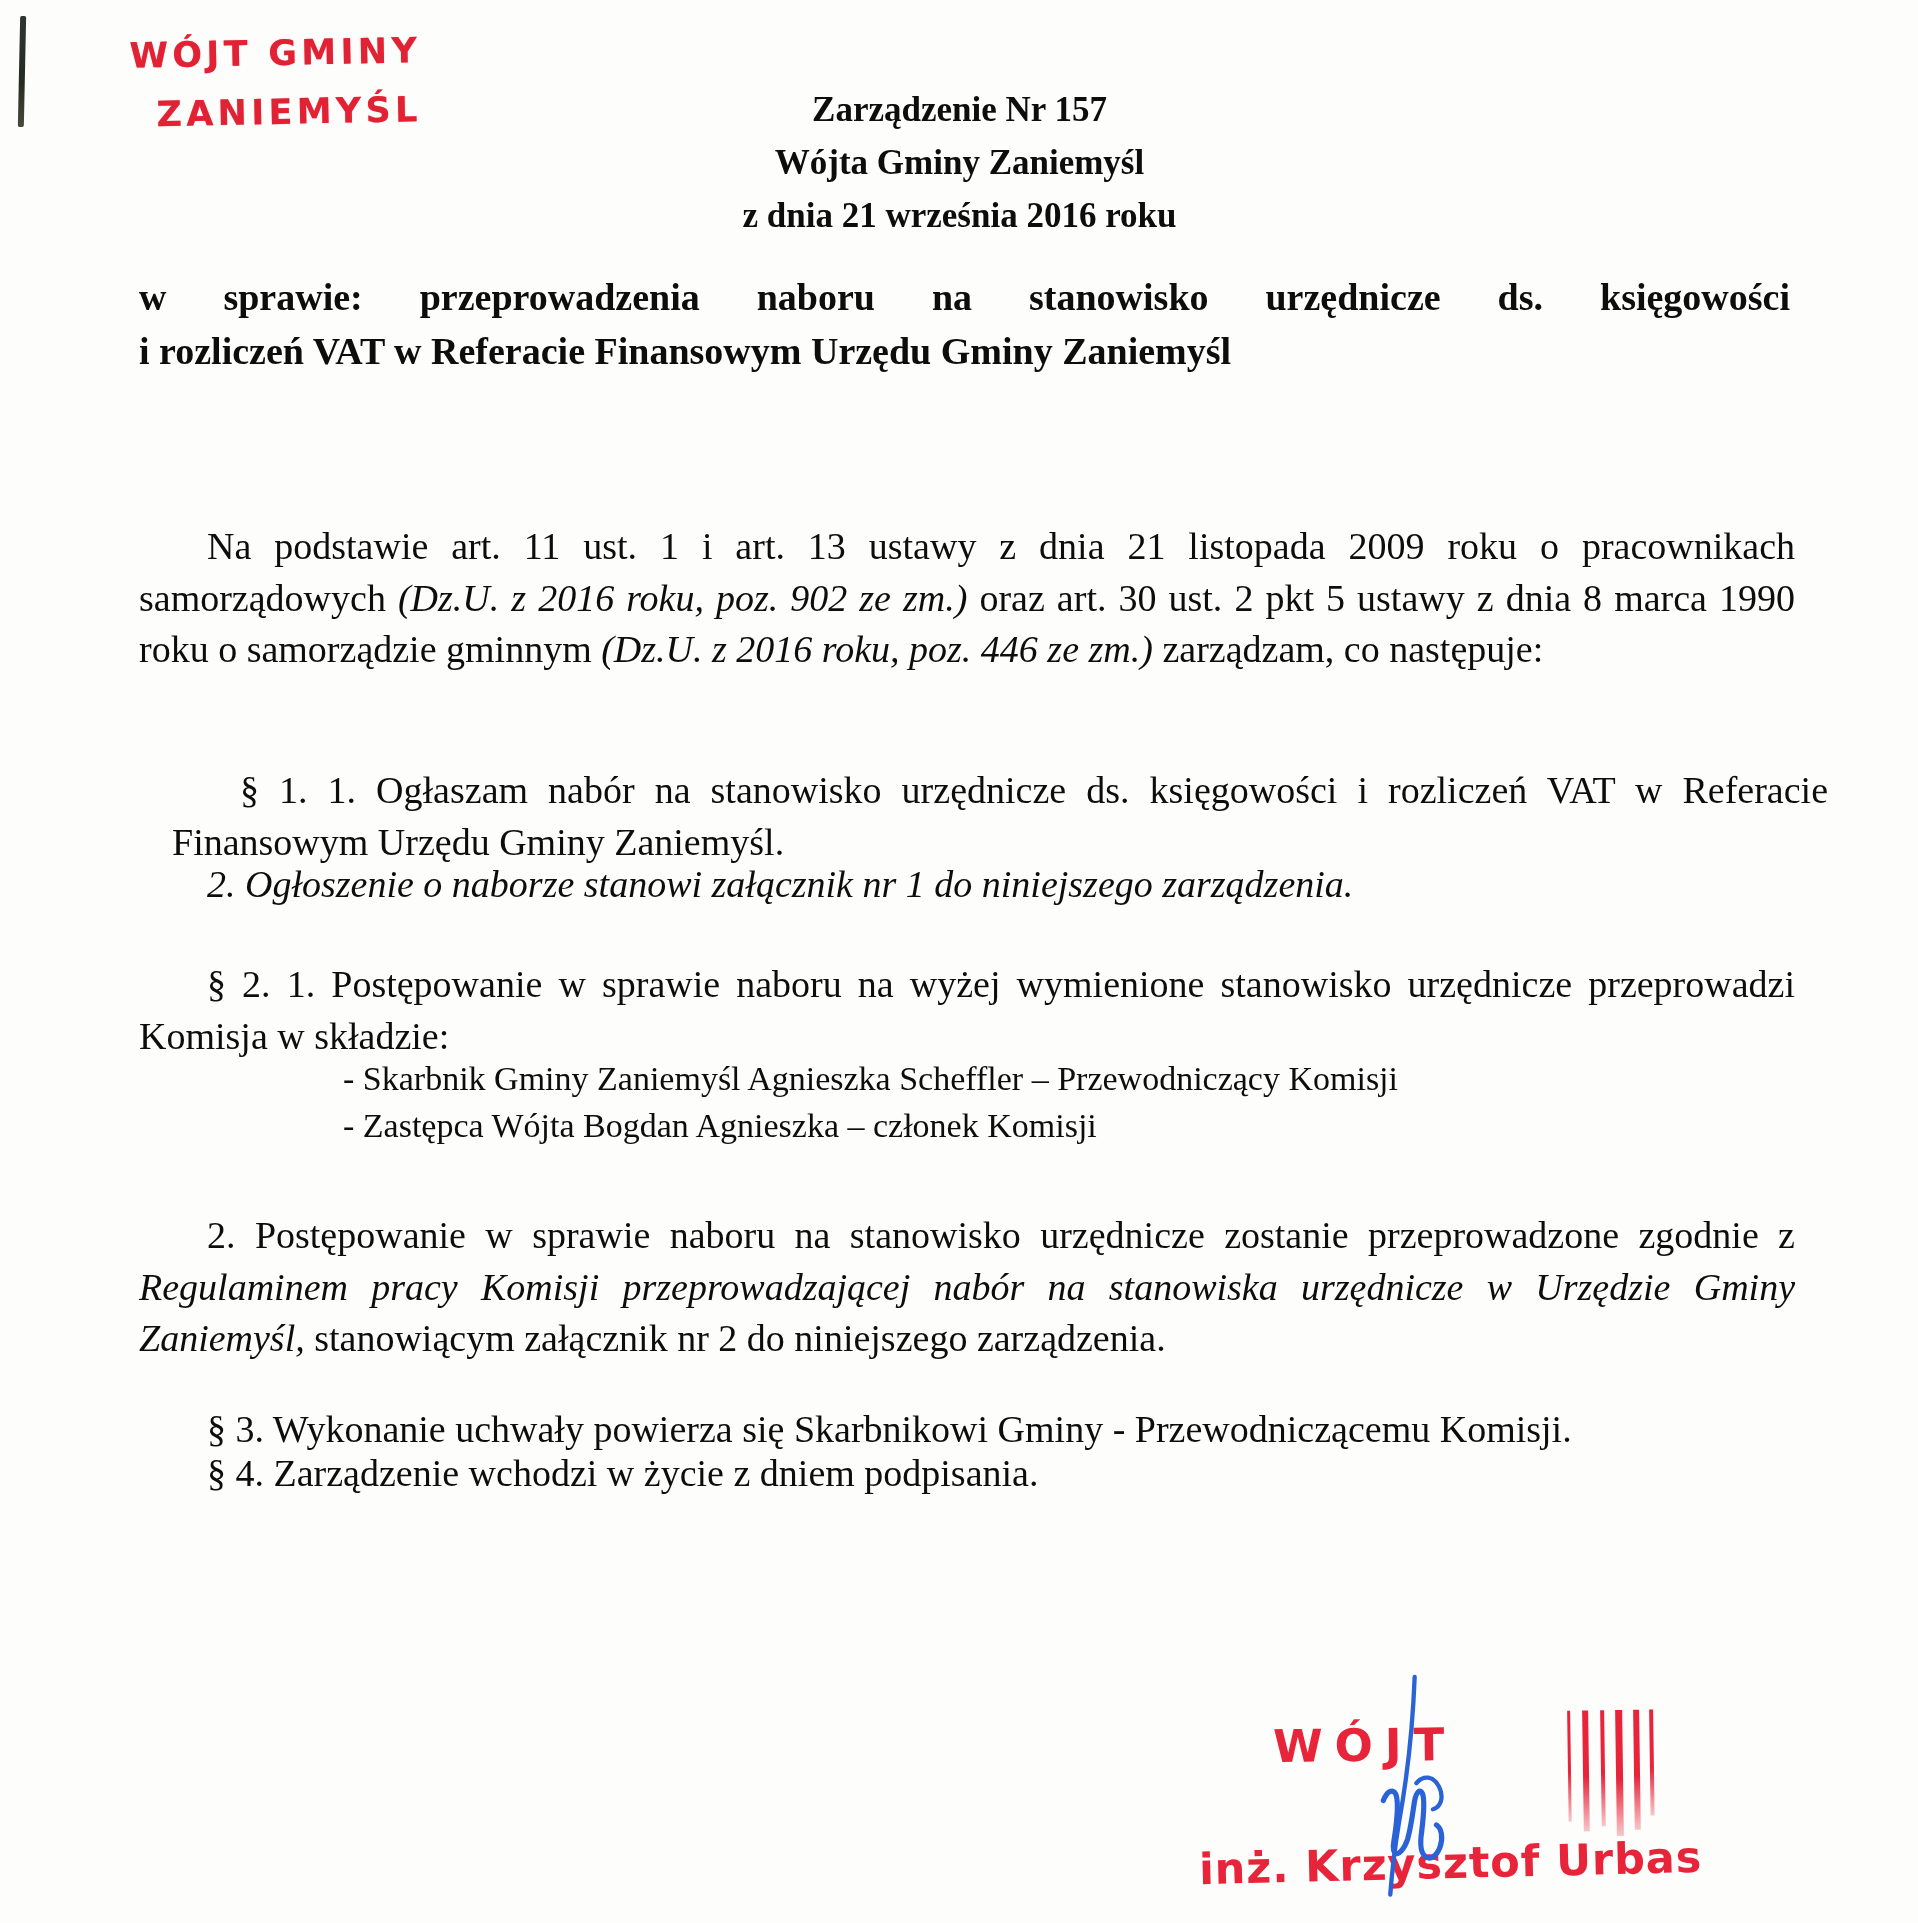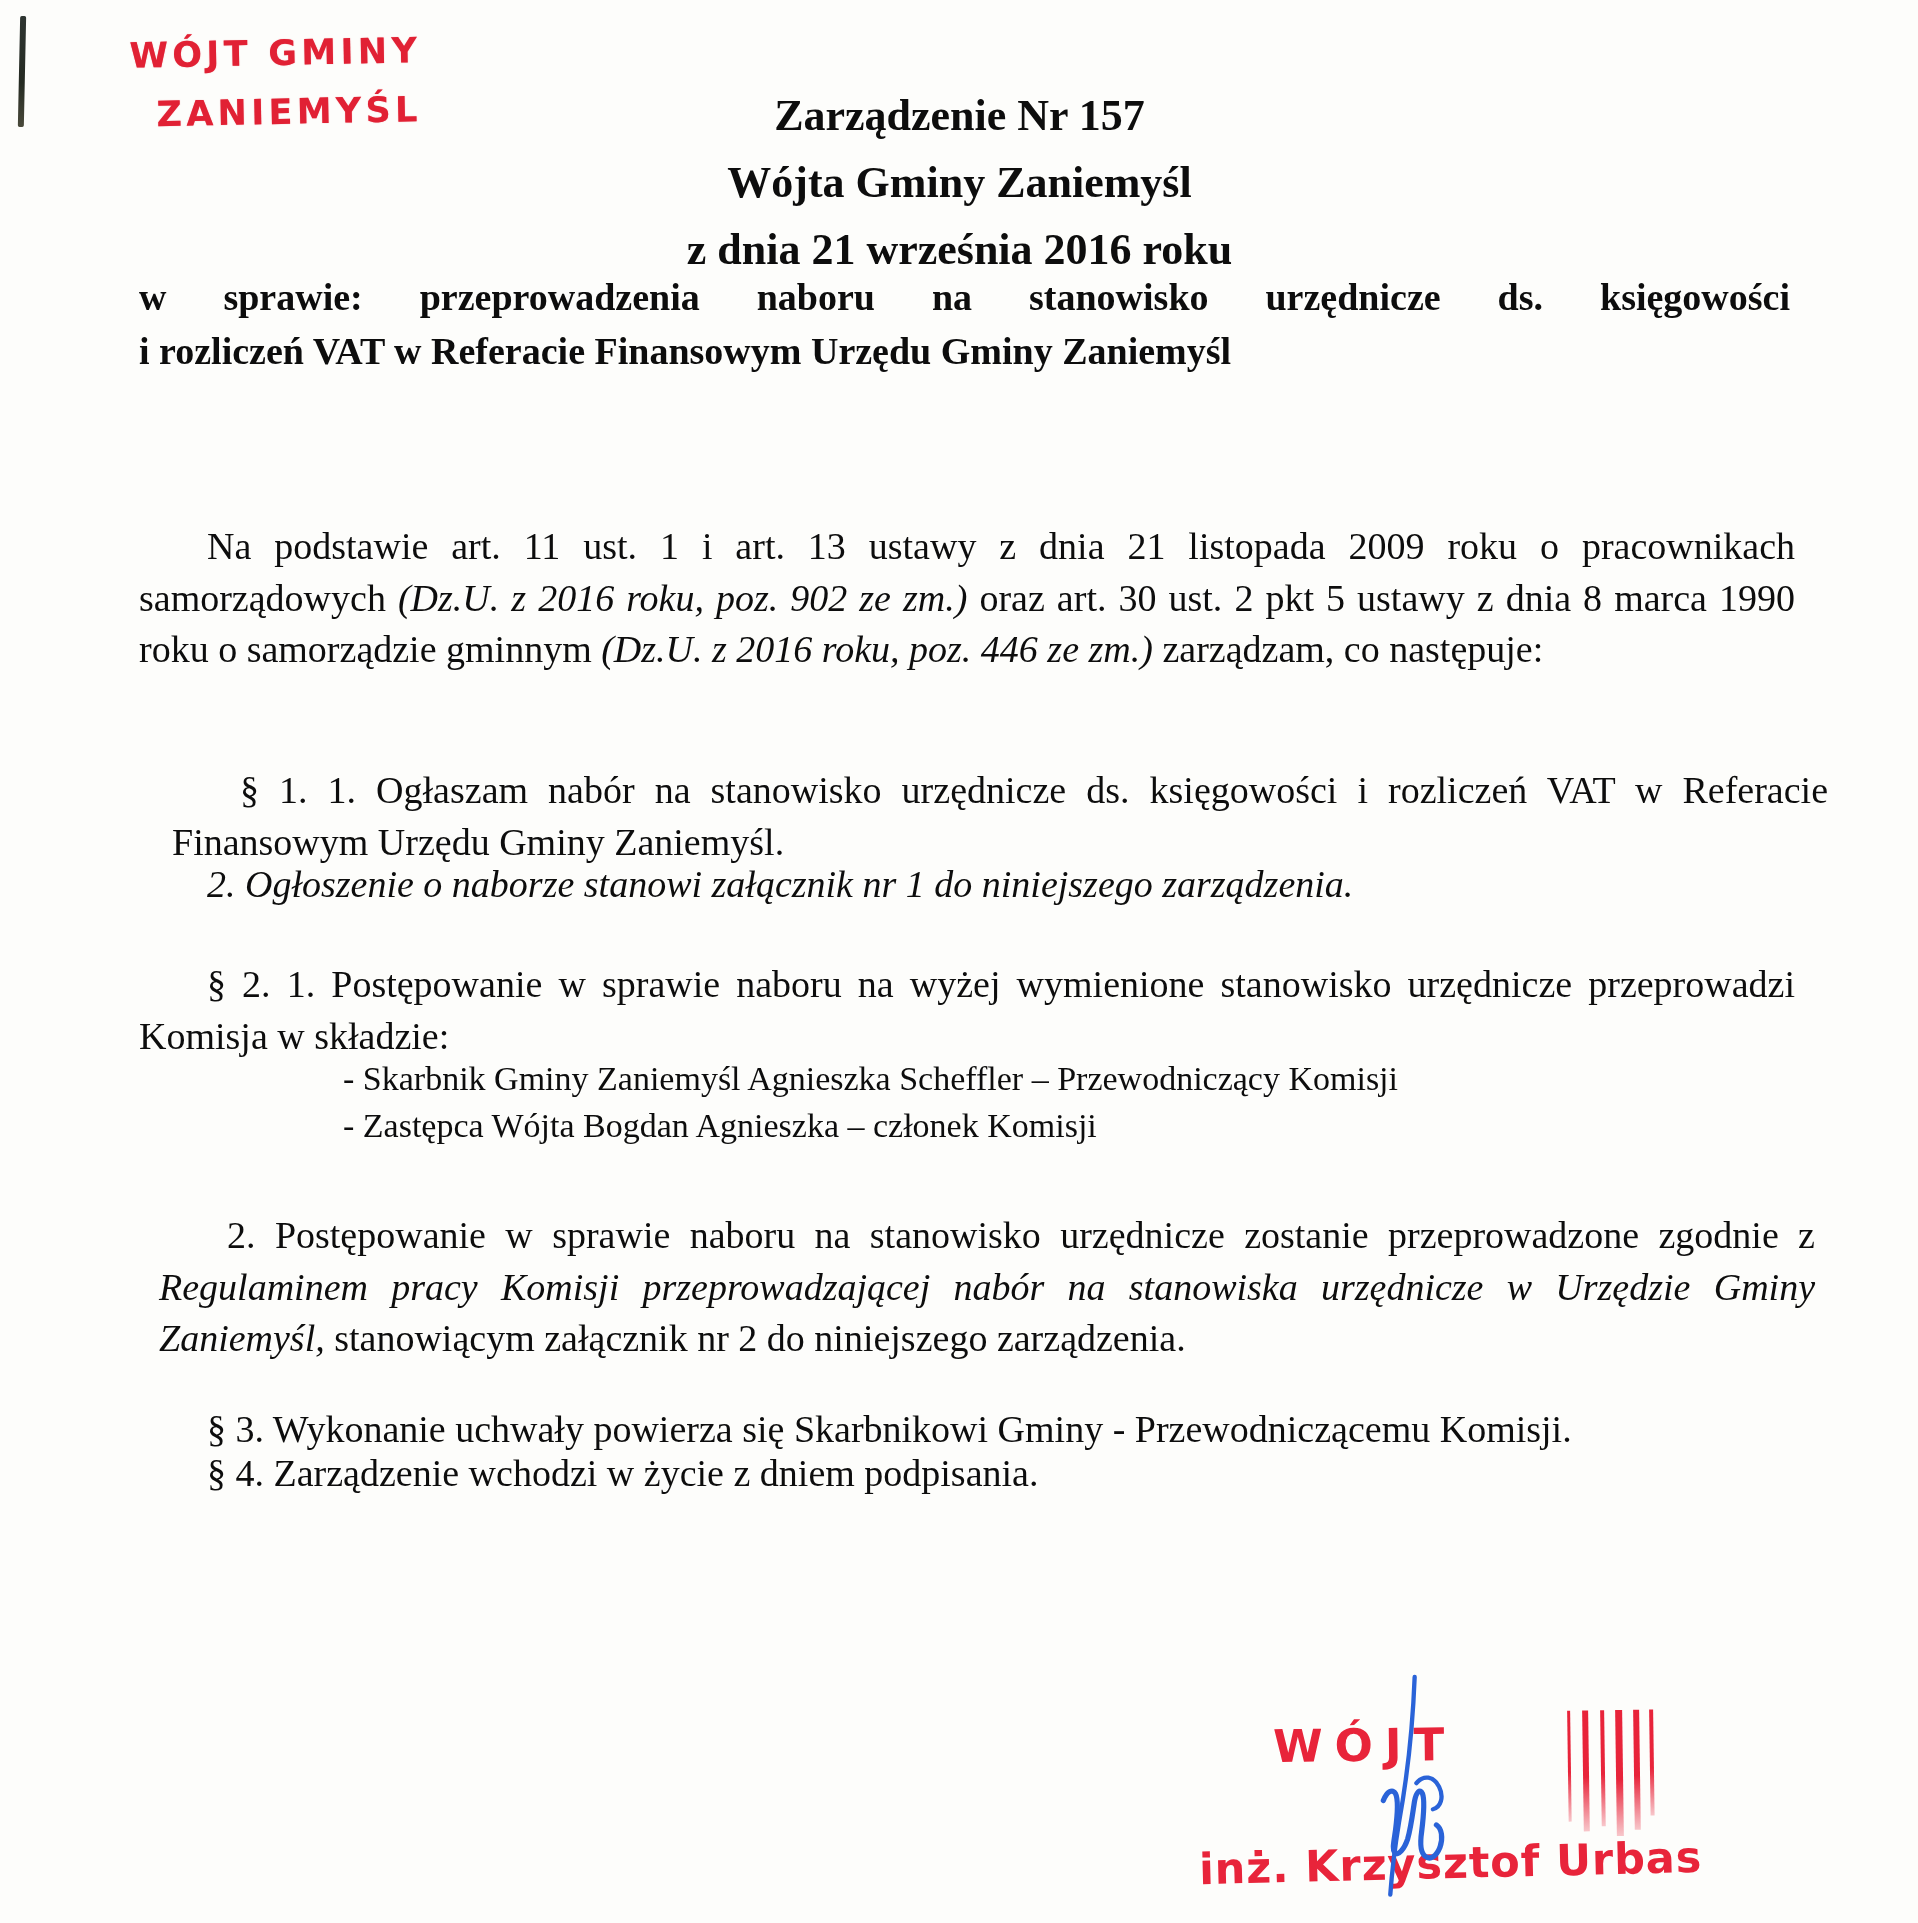--- a/index.html
+++ b/index.html
@@ -56,21 +56,21 @@
   }
 
   
   .title-block {
     position: absolute;
     left: 0;
     top: 83px;
     width: 1919px;
     text-align: center;
     font-weight: 700;
-    font-size: 44px;
+    font-size: 35px;
     line-height: 1.52;
   }
   .title-block div { white-space: nowrap; }
 
   
   .para {
     position: absolute;
     font-size: 38px;
     line-height: 1.36;
     text-align: justify;
@@ -125,21 +125,20 @@
     top: 1056px;
     font-size: 34px;
     line-height: 1.37;
     white-space: nowrap;
   }
 
   #sec2-2 {
     left: 139px;
     top: 1210px;
     width: 1656px;
-    margin-left: 20px;
   }
 
   #sec3 {
     left: 139px;
     top: 1404px;
     width: 1656px;
     text-align: left;
   }
   #sec4 {
     left: 139px;

